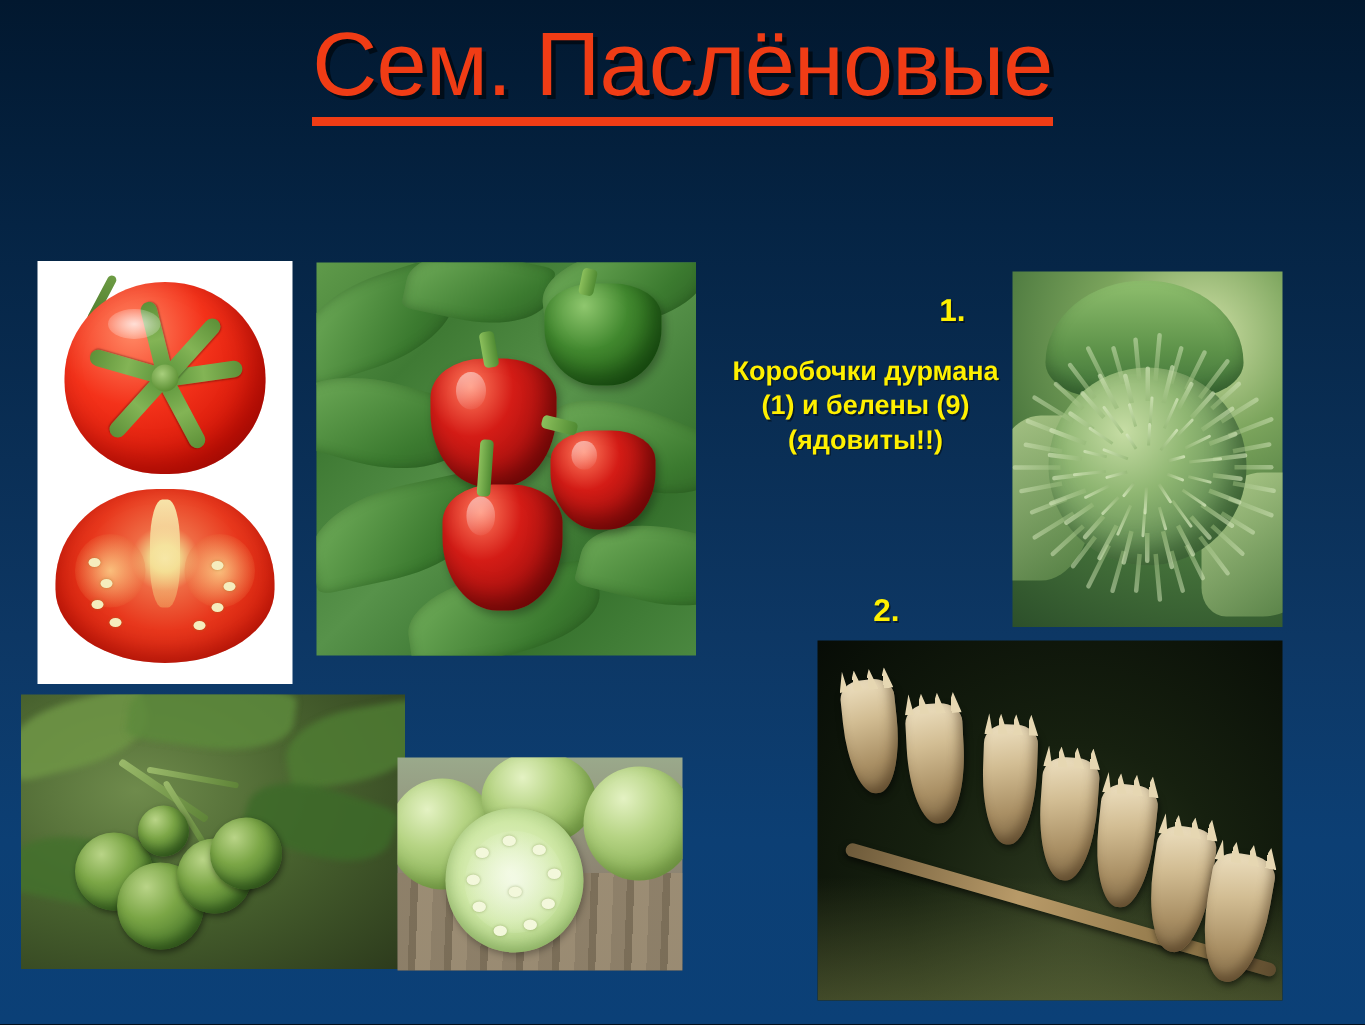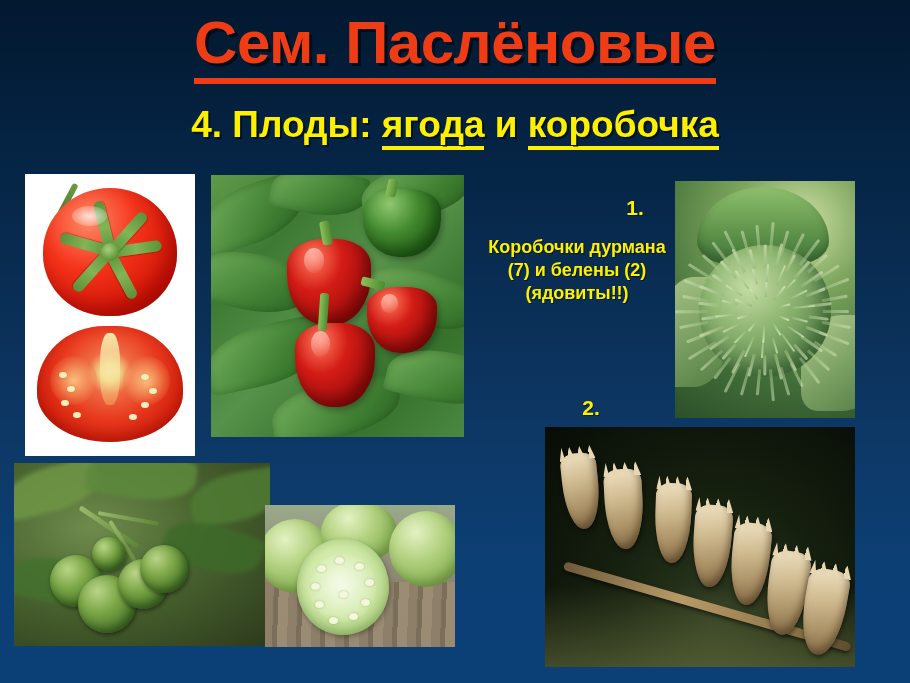--- a/index.html
+++ b/index.html
@@ -24,21 +24,21 @@
   }
 
   
   .title {
     position: absolute;
     top: 8px;
     left: 0;
     width: 910px;
     text-align: center;
     font-size: 60px;
-    font-weight: bold;
+    font-weight: normal;
     color: #f03c15;
     letter-spacing: -0.5px;
     text-shadow: 3px 3px 0 rgba(0,0,0,0.55);
   }
   .title u {
     text-decoration: none;
     border-bottom: 6px solid #f03c15;
     padding-bottom: 2px;
   }
 
@@ -354,21 +354,20 @@
 </style>
 </head>
 <body>
 
 <div class="slide">
 
   <div class="title">
     <u>Сем. Паслёновые</u>
   </div>
 
-  <div class="subtitle"><span>4. Плоды: </span><span class="ul">ягода</span><span> и </span><span class="ul">коробочка</span></div>
 
   <div class="photo" id="photo-tomato">
     <div class="tomato-stem" style="left:40px; top:8px; transform:rotate(28deg);"></div>
     <div class="tomato-whole">
       <div class="calyx">
         <span></span>
           <span></span>
           <span></span>
           <span></span>
           <span></span>
@@ -556,16 +555,16 @@
       <div class="gseed" style="left:64px; top:60px;"></div>
       <div class="gseed" style="left:52px; top:74px;"></div>
       <div class="gseed" style="left:32px; top:78px;"></div>
       <div class="gseed" style="left:18px; top:62px;"></div>
       <div class="gseed" style="left:14px; top:44px;"></div>
       <div class="gseed" style="left:42px; top:52px;"></div>
     </div>
   </div>
 
   <div class="callout" id="label-one">1.</div>
-  <div class="callout" id="capsule-note">Коробочки дурмана (7) и белены (2) (ядовиты!!)</div>
+  <div class="callout" id="capsule-note">Коробочки дурмана (1) и белены (9) (ядовиты!!)</div>
   <div class="callout" id="label-two">2.</div>
 
 </div>
 
 </body></html>

